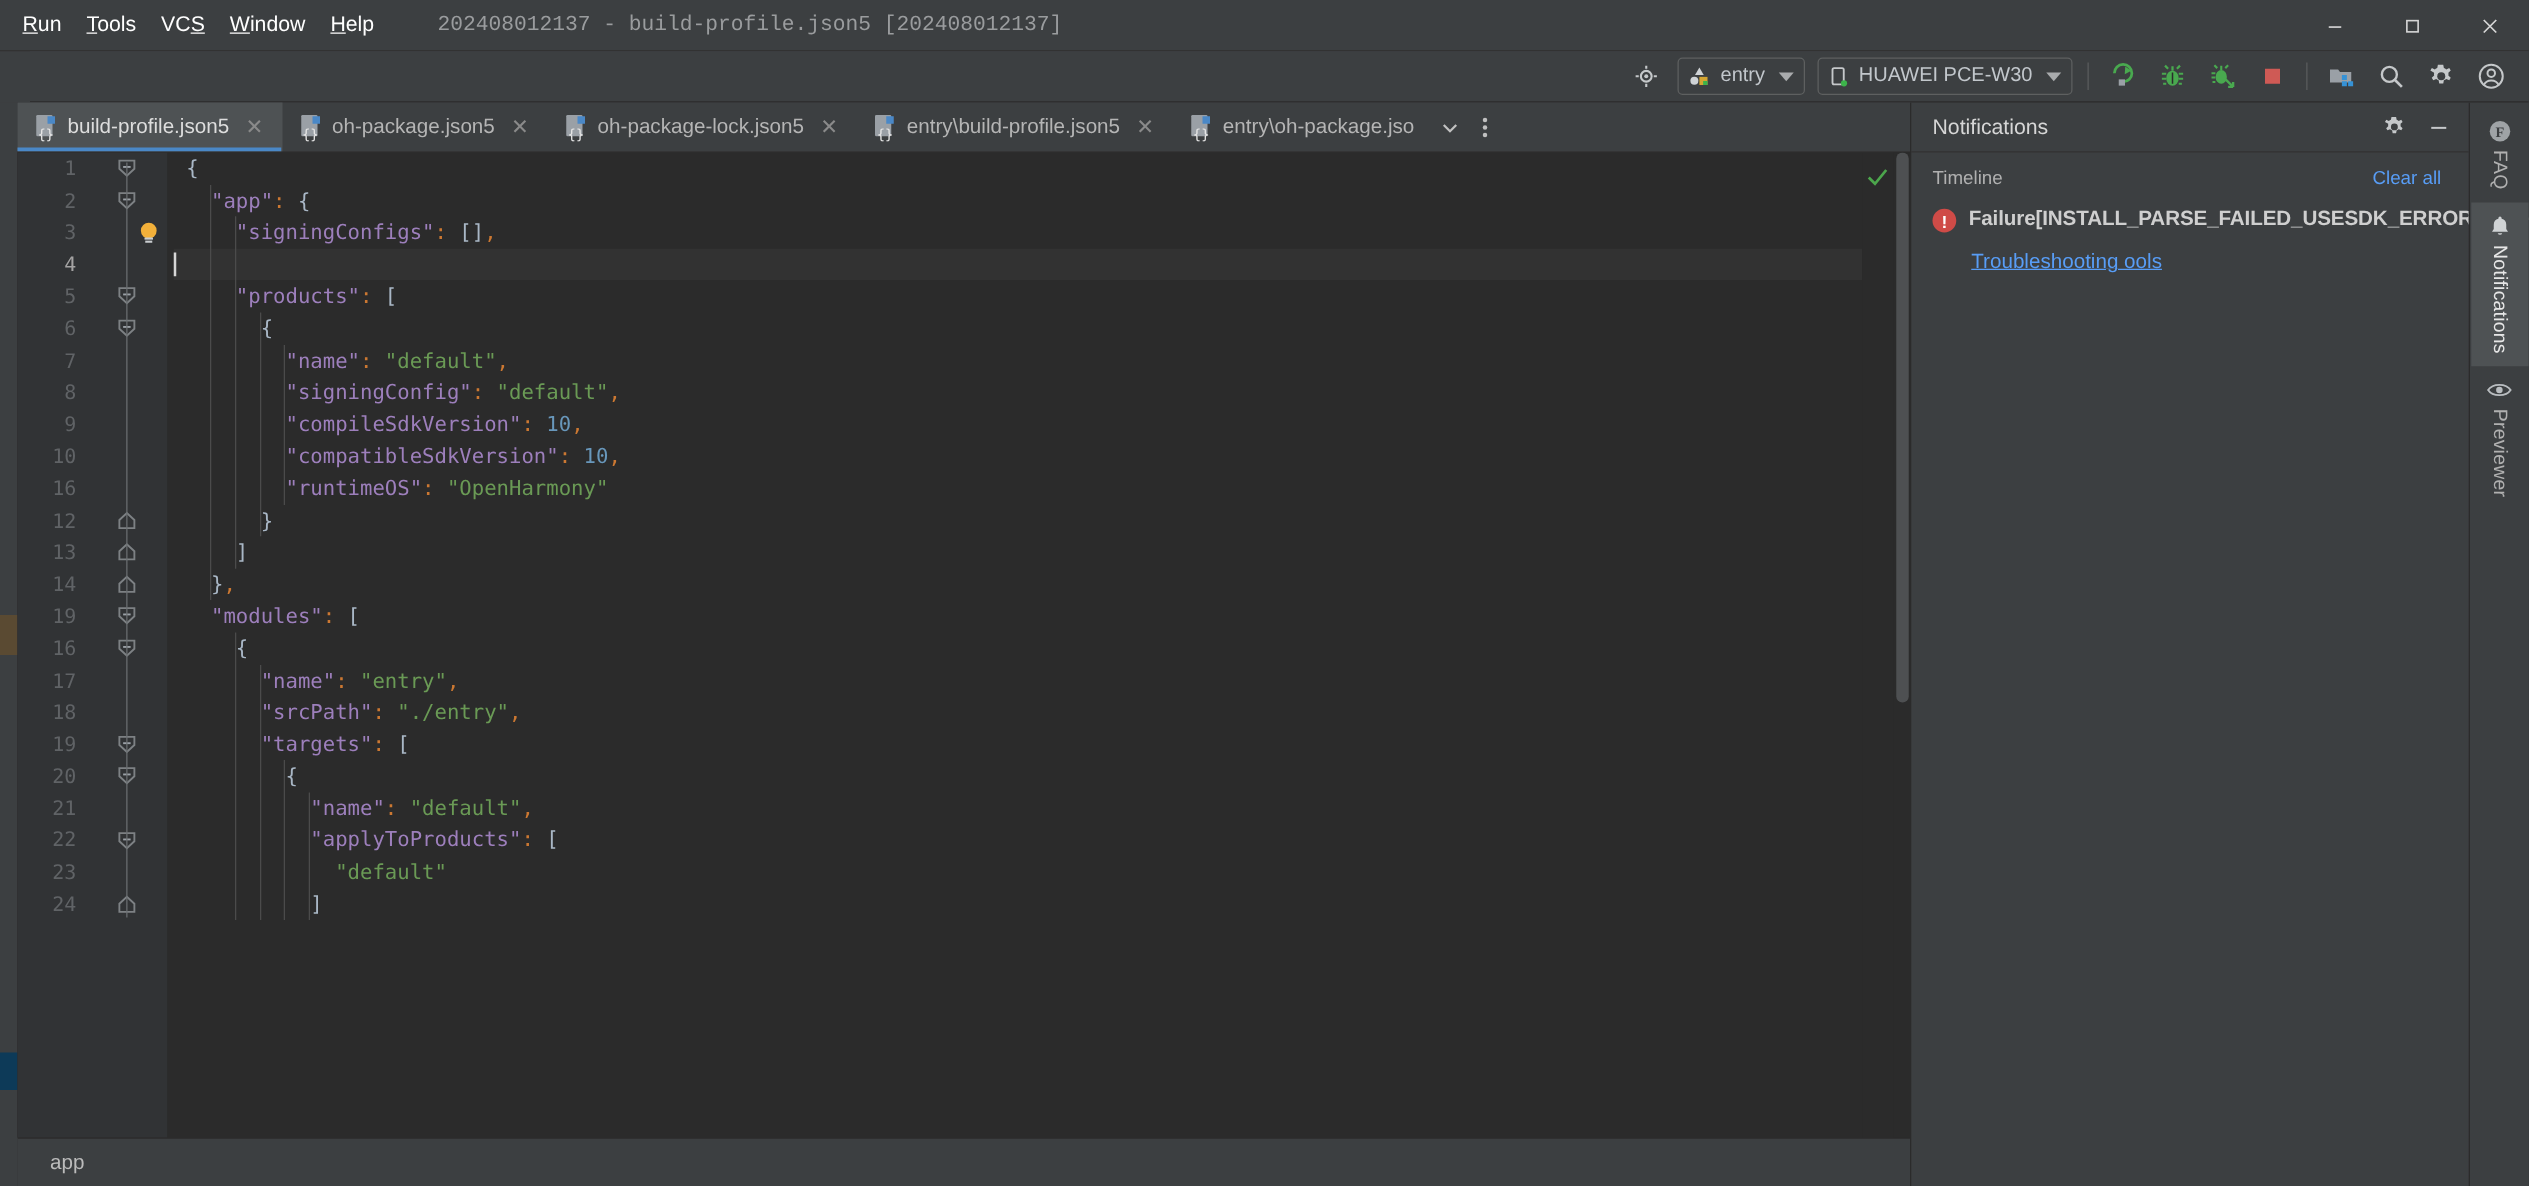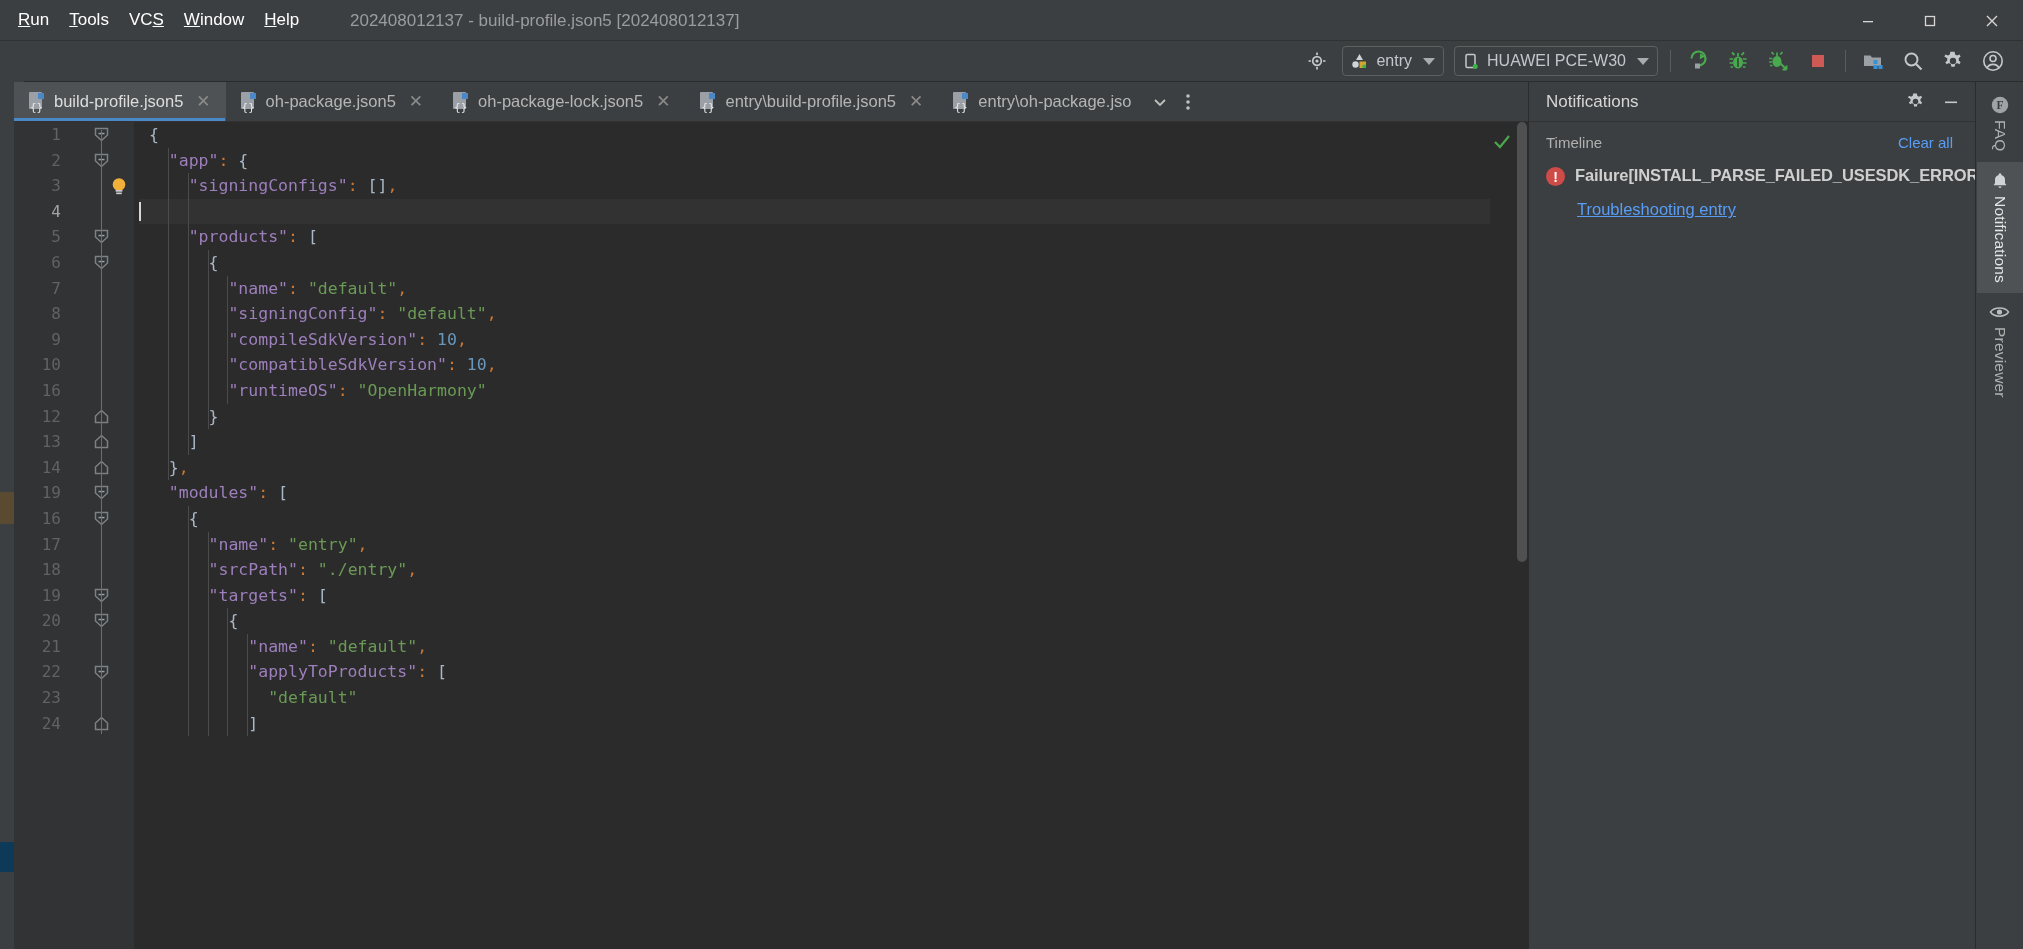--- a/index.html
+++ b/index.html
@@ -15,21 +15,21 @@
     height:41px; background:#3c3f41; display:flex; align-items:center;
     border-bottom:1px solid #323232; position:relative;
   }
   .menu-wrap{display:flex; align-items:center; padding-left:8px; gap:0px;}
   .menu-item{
     font-size:17px; color:#ffffff; padding:4px 10px; cursor:default; white-space:nowrap;
   }
   .menu-item u{text-decoration:underline;}
   #window-title{
     position:absolute; left:350px; top:0; height:41px; display:flex; align-items:center;
-    font-size:17px; color:#9a9c9e; white-space:nowrap;
+    font-size:17px; color:#9a9c9e; white-space:nowrap;font-family:Liberation Mono, monospace;
   }
   .wincontrols{position:absolute; right:0; top:0; height:41px; display:flex;}
   .wc{width:62px; height:41px; display:flex; align-items:center; justify-content:center;}
   .wc svg{display:block;}
 
   
   #toolbar{
     height:41px; background:#3c3f41; display:flex; align-items:center;
     justify-content:flex-end; gap:0px; padding-right:10px; border-bottom:1px solid #2b2b2b;
     position:relative;
@@ -476,20 +476,23 @@
           <svg width="20" height="20" viewBox="0 0 20 20">
               <path d="M3 10 L8 15 L17 4" fill="none" stroke="#4ca64c" stroke-width="2.2"></path>
             </svg>
         </span>
         <div id="scroll-track">
           <div id="scroll-thumb"></div>
         </div>
       </div>
     </div>
 
+    <div id="breadcrumb">
+      <span>app</span>
+    </div>
   </div>
 
   <div id="notif">
     <div id="notif-head">
       <span>Notifications</span>
       <span class="spacer"></span>
       <span class="nh-icon">
         <svg width="19" height="19" viewBox="0 0 22 22">
           <path d="M11 1.8 l1.6 0 .5 2.6 a6.8 6.8 0 0 1 1.9 1.1 l2.4-1.1 1.2 2 -1.9 1.8 a6.8 6.8 0 0 1 0 2.2 l1.9 1.8 -1.2 2 -2.4-1.1 a6.8 6.8 0 0 1-1.9 1.1 l-.5 2.6 -1.6 0 -1.6 0 -.5-2.6 a6.8 6.8 0 0 1-1.9-1.1 l-2.4 1.1 -1.2-2 1.9-1.8 a6.8 6.8 0 0 1 0-2.2 L2.3 6.4 l1.2-2 2.4 1.1 A6.8 6.8 0 0 1 7.8 4.4 l.5-2.6 z" fill="#c5c8ca"></path>
           <circle cx="11" cy="11" r="3.2" fill="#3c3f41"></circle>
@@ -506,21 +509,21 @@
       <span class="tl">Timeline</span>
       <span class="clear">Clear all</span>
     </div>
 
     <div class="notif-item">
       <div class="ni-row">
         <span class="err-badge">!</span>
         <span class="ni-title">Failure[INSTALL_PARSE_FAILED_USESDK_ERROR]</span>
         <span class="ni-time">21:43</span>
       </div>
-      <a class="ni-link" href="#">Troubleshooting entry</a>
+      <a class="ni-link" href="#">Troubleshooting ools</a>
     </div>
   </div>
 
   <div id="right-stripe">
     <div class="rs-item">
       <span class="rs-icon">
         <svg width="20" height="20" viewBox="0 0 20 20">
           <circle cx="10" cy="10" r="8.2" fill="#9fa3a6"></circle>
           <text x="10" y="14.4" font-size="11.5" font-family="Liberation Serif, serif" font-weight="bold" fill="#3c3f41" text-anchor="middle">F</text>
         </svg>

